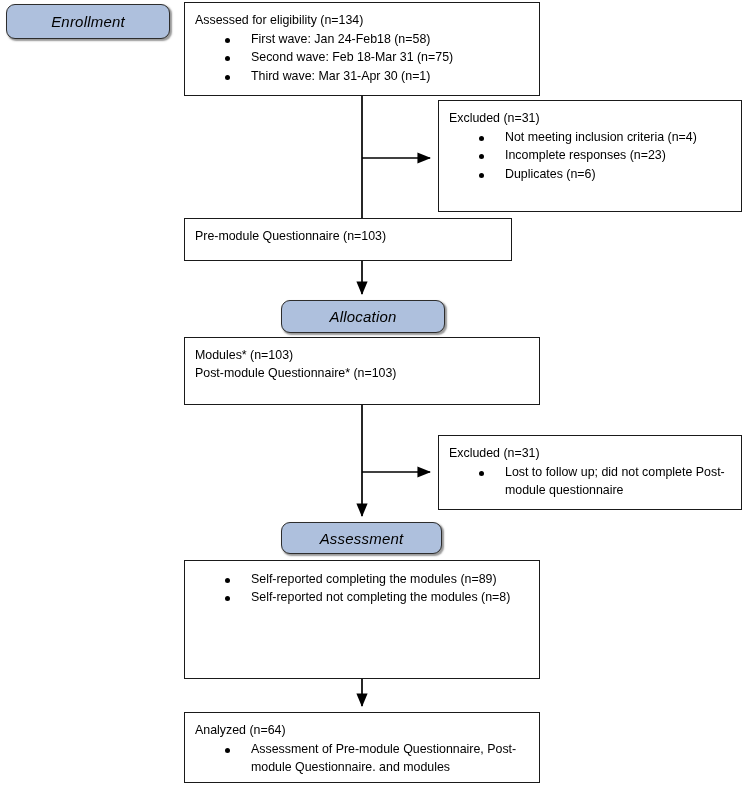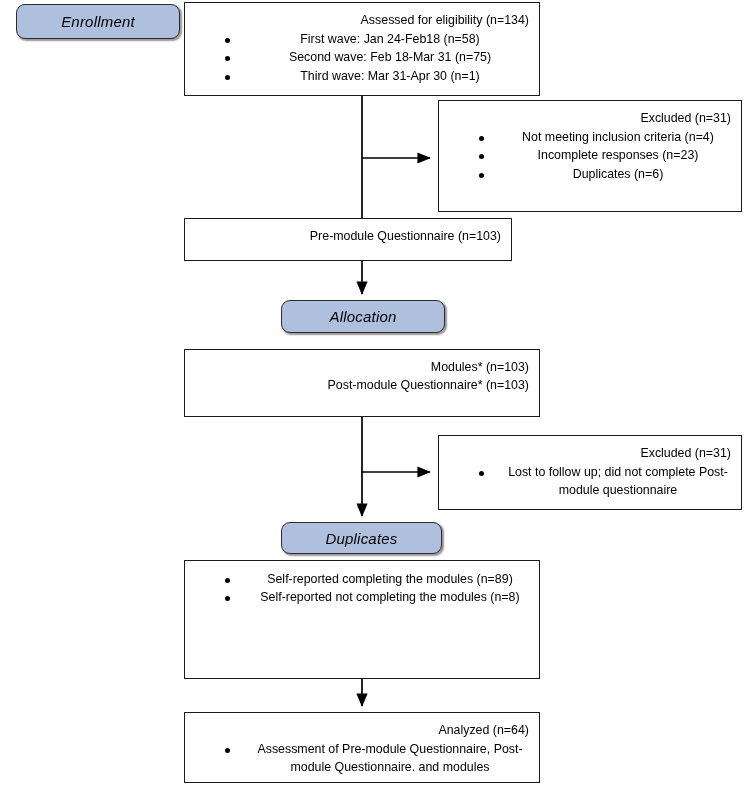--- a/index.html
+++ b/index.html
@@ -37,33 +37,31 @@
     background: #ffffff;
     border: 1.6px solid #1a1a1a;
   }
   .node .body {
     padding: 9px 10px 6px 10px;
     font-size: 12.4px;
     line-height: 1.45;
   }
   .node .head {
     white-space: nowrap;
-    text-align: right;
   }
   ul.bullets {
     margin: 1px 0 0 0;
     padding: 0 0 0 0;
     list-style: none;
   }
   ul.bullets li {
     position: relative;
     padding-left: 56px;
     margin: 0.5px 0;
     line-height: 1.45;
-    text-align: center;
   }
   ul.bullets li::before {
     content: "";
     position: absolute;
     left: 30px;
     top: 7px;
     width: 5px;
     height: 5px;
     border-radius: 50%;
     background: #000000;
@@ -80,25 +78,25 @@
     justify-content: center;
     font-style: italic;
     font-size: 15px;
     letter-spacing: 0.2px;
     box-shadow: 1.5px 1.5px 1.6px rgba(70,70,70,0.55);
   }
   
   #node-assessed   { left:184px; top:2px;   width:356px; height:94px; }
   #node-excluded-1 { left:438px; top:100px; width:304px; height:112px; }
   #node-premodule  { left:184px; top:218px; width:328px; height:43px; }
-  #node-modules    { left:184px; top:337px; width:356px; height:68px;margin-top:12px; }
+  #node-modules    { left:184px; top:337px; width:356px; height:68px; }
   #node-excluded-2 { left:438px; top:435px; width:304px; height:75px; }
   #node-postmodule { left:184px; top:560px; width:356px; height:119px; }
   #node-analyzed   { left:184px; top:712px; width:356px; height:71px; }
-  #pill-enrollment { left:16px;   top:4px;   width:164px; height:35px; }
+  #pill-enrollment { left:6px;   top:4px;   width:164px; height:35px; }
   #pill-allocation { left:281px; top:300px; width:164px; height:33px; }
   #pill-assessment { left:281px; top:522px; width:161px; height:32px; }
 </style>
 </head>
 <body>
 
 <div id="diagram">
 
   <svg class="connectors" viewBox="0 0 744 787" width="744" height="787">
     <defs>
@@ -120,21 +118,21 @@
     <line x1="362" y1="679" x2="362" y2="706" stroke="#000000" stroke-width="1.7" marker-end="url(#arrow)"></line>
   </svg>
 
   <div class="pill" id="pill-enrollment">
     <span>Enrollment</span>
   </div>
   <div class="pill" id="pill-allocation">
     <span>Allocation</span>
   </div>
   <div class="pill" id="pill-assessment">
-    <span>Duplicates</span>
+    <span>Assessment</span>
   </div>
 
   <div class="node" id="node-assessed">
     <div class="body">
       <div class="head">Assessed for eligibility (n=134)</div>
       <ul class="bullets">
         <li>First wave: Jan 24-Feb18 (n=58)</li>
         <li>Second wave: Feb 18-Mar 31 (n=75)</li>
         <li>Third wave: Mar 31-Apr 30 (n=1)</li>
       </ul>

